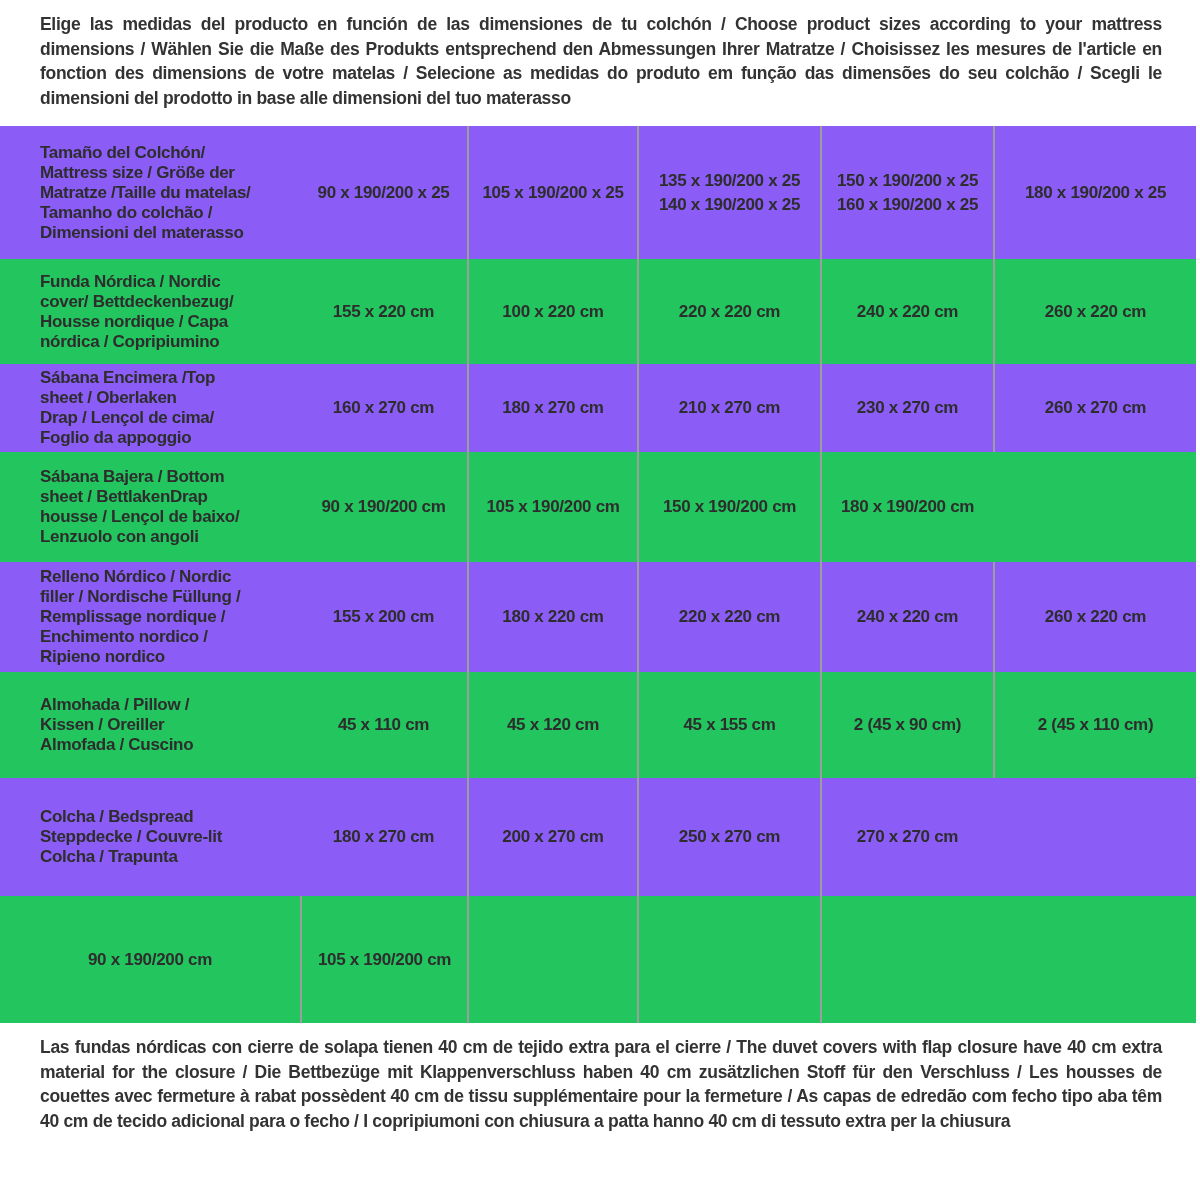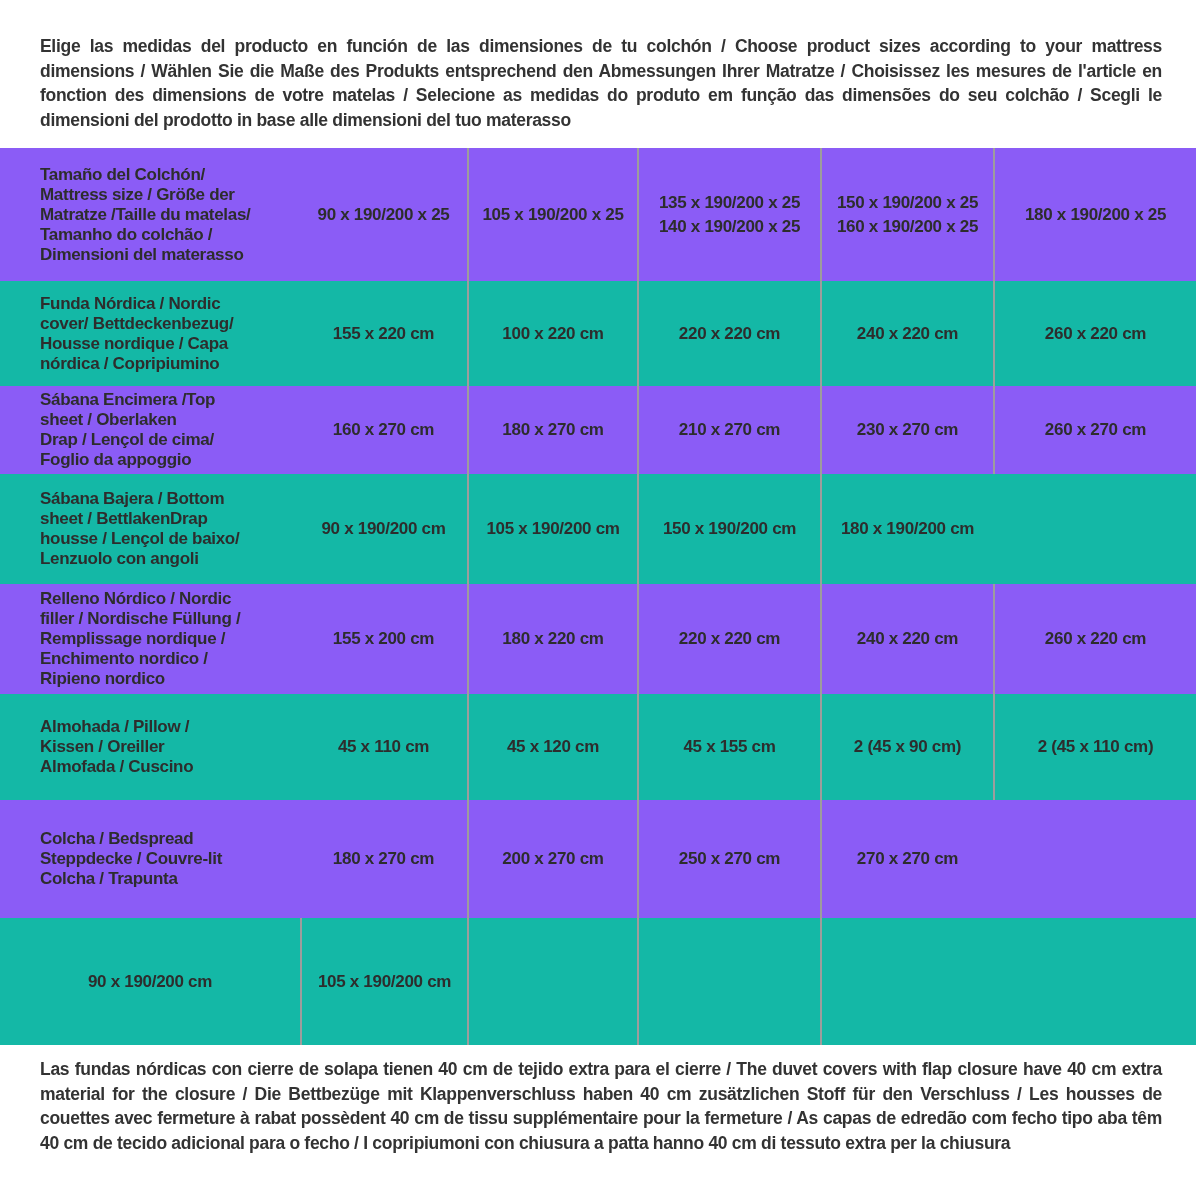--- a/index.html
+++ b/index.html
@@ -10,28 +10,28 @@
     color: #2d2d2d;
   }
   .para {
     font-weight: bold;
     font-size: 17.5px;
     line-height: 24.5px;
     text-align: justify;
     letter-spacing: -0.3px;
     color: #333333;
   }
-  #intro { margin: 34px 40px 0 40px; width: 1122px; }
+  #intro { margin: 12px 40px 0 40px; width: 1122px; }
   #footnote { margin: 12px 40px 0 40px; width: 1122px; }
 
   #size-table { margin-top: 16px; width: 1196px; }
   .trow {
     display: grid;
     grid-template-columns: 300px 167px 170px 183px 173px 203px;
-    background: #14b8a6;
+    background: #22c55e;
   }
   .trow.shade { background: #8b5cf6; }
   .trow.r-header { height: 133px; }
   .trow.r0 { height: 105px; }
   .trow.r1 { height: 88px; }
   .trow.r2 { height: 110px; }
   .trow.r3 { height: 110px; }
   .trow.r4 { height: 106px; }
   .trow.r5 { height: 118px; }
   .trow.r6 { height: 127px; }

